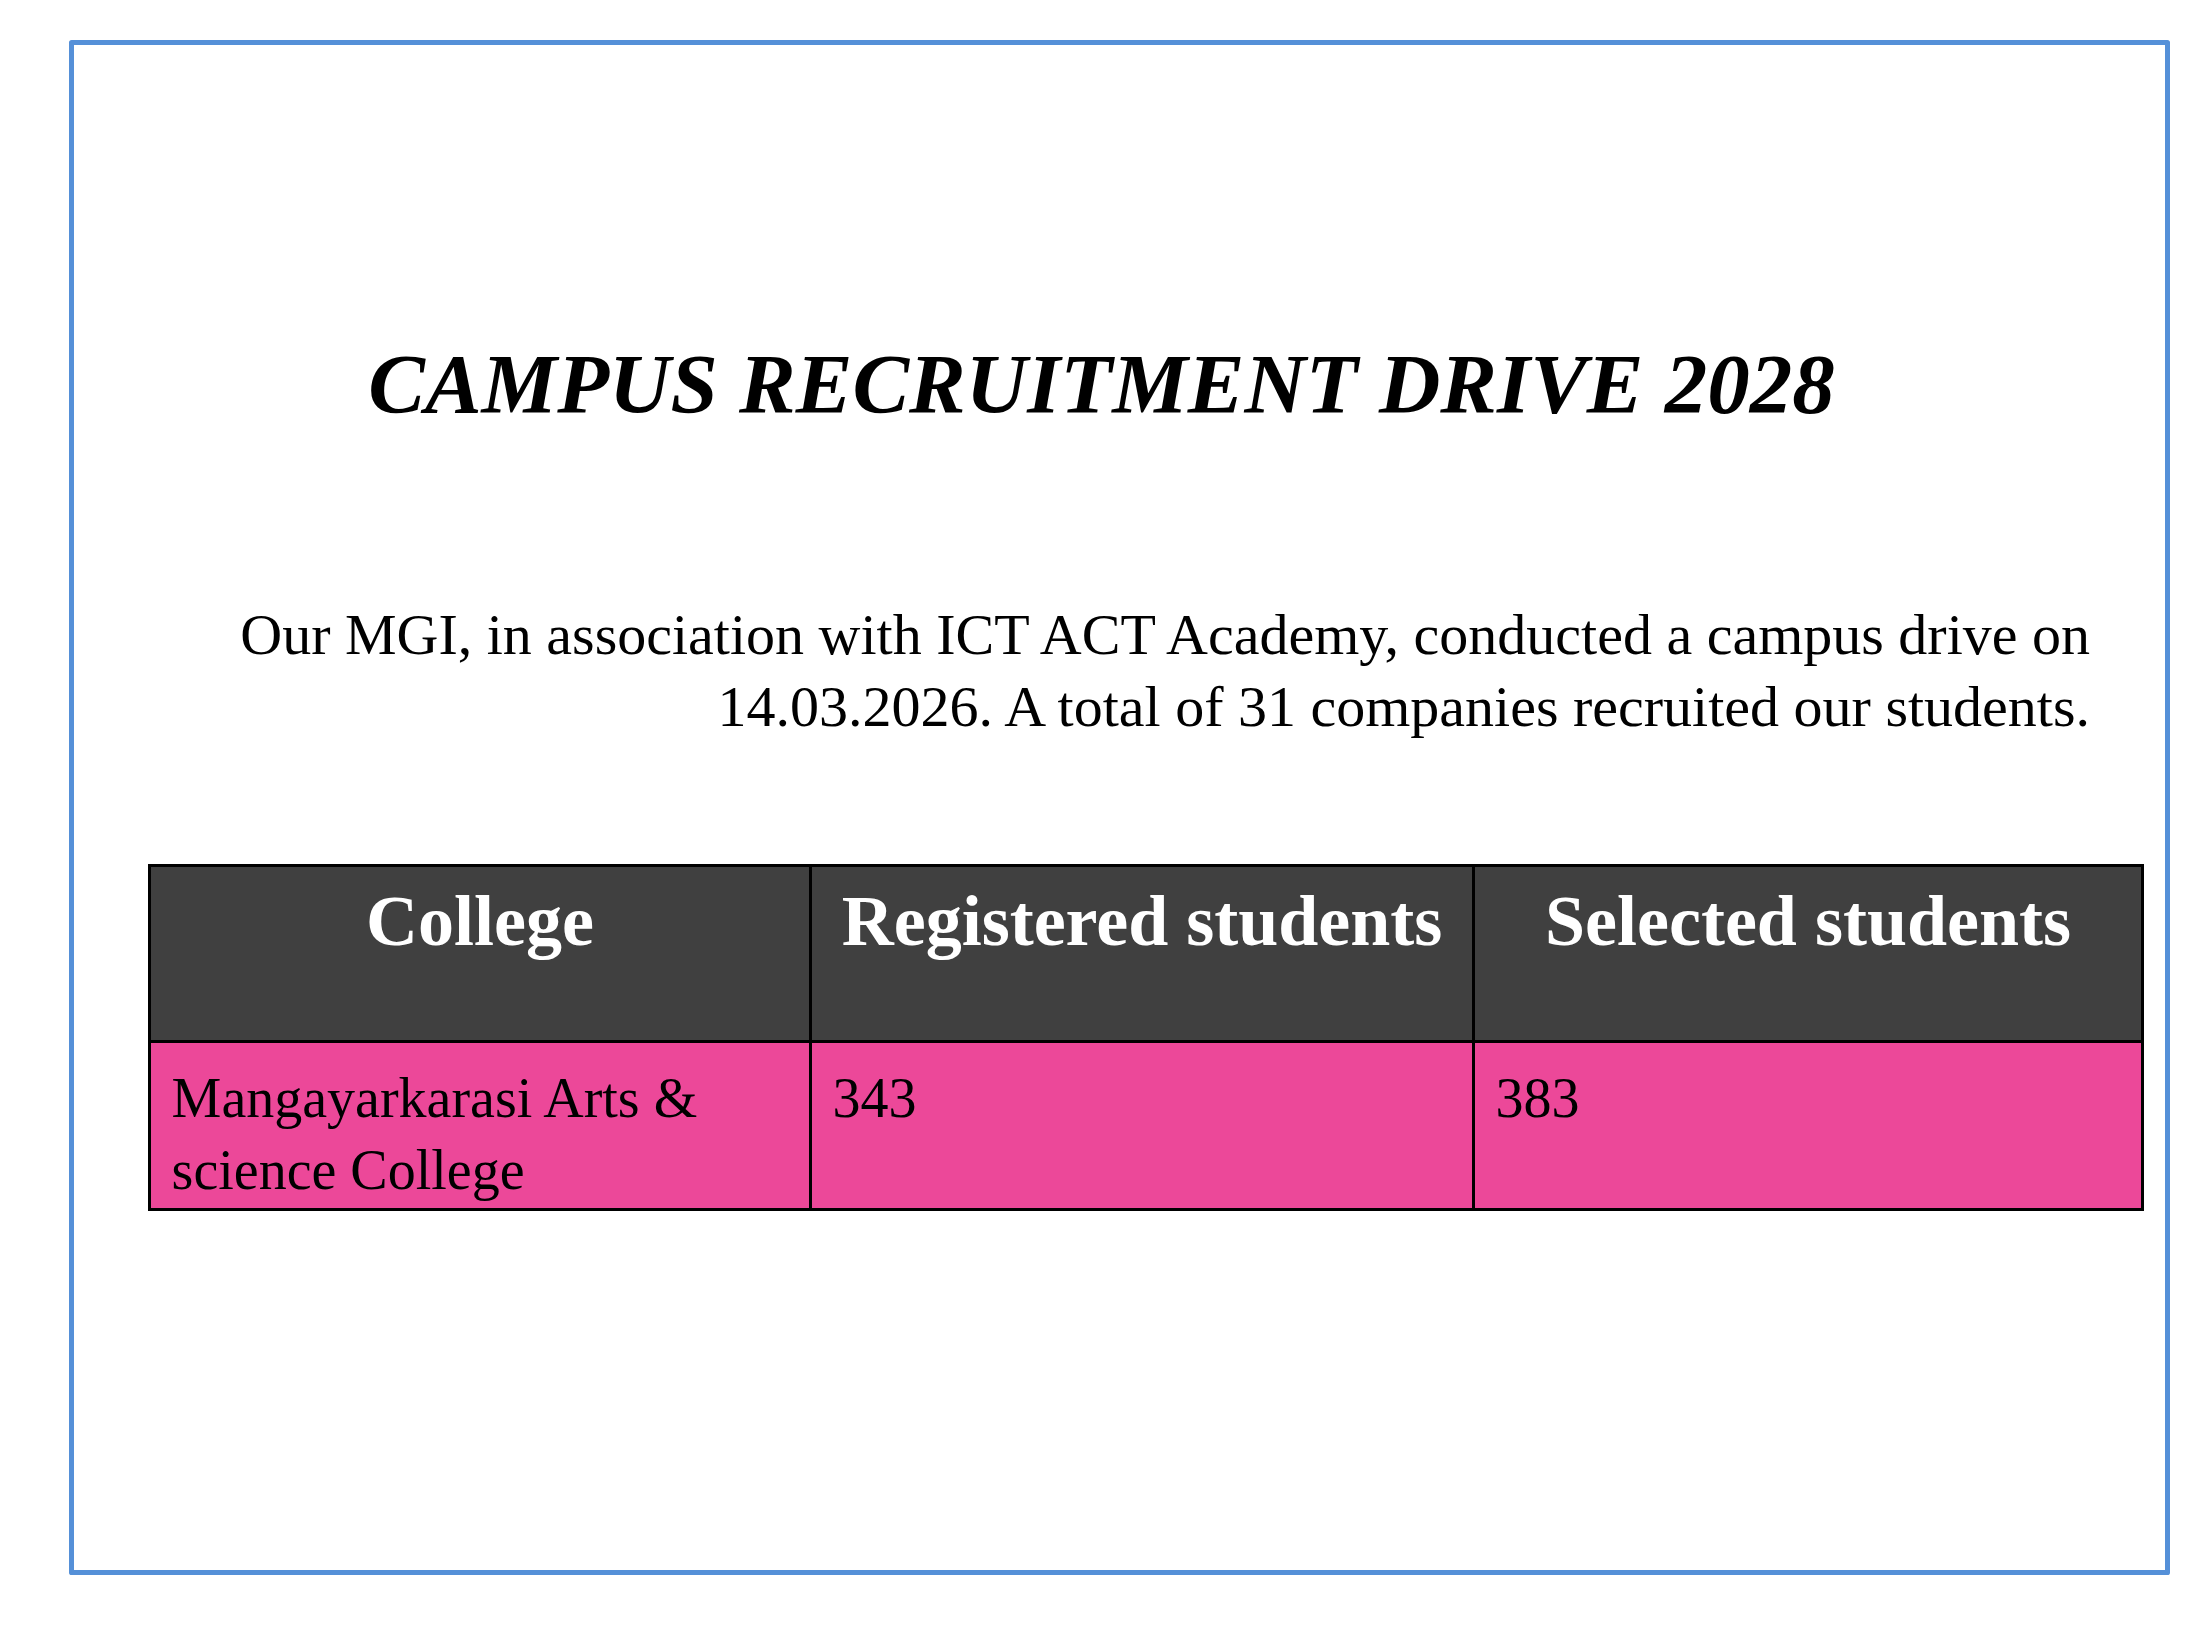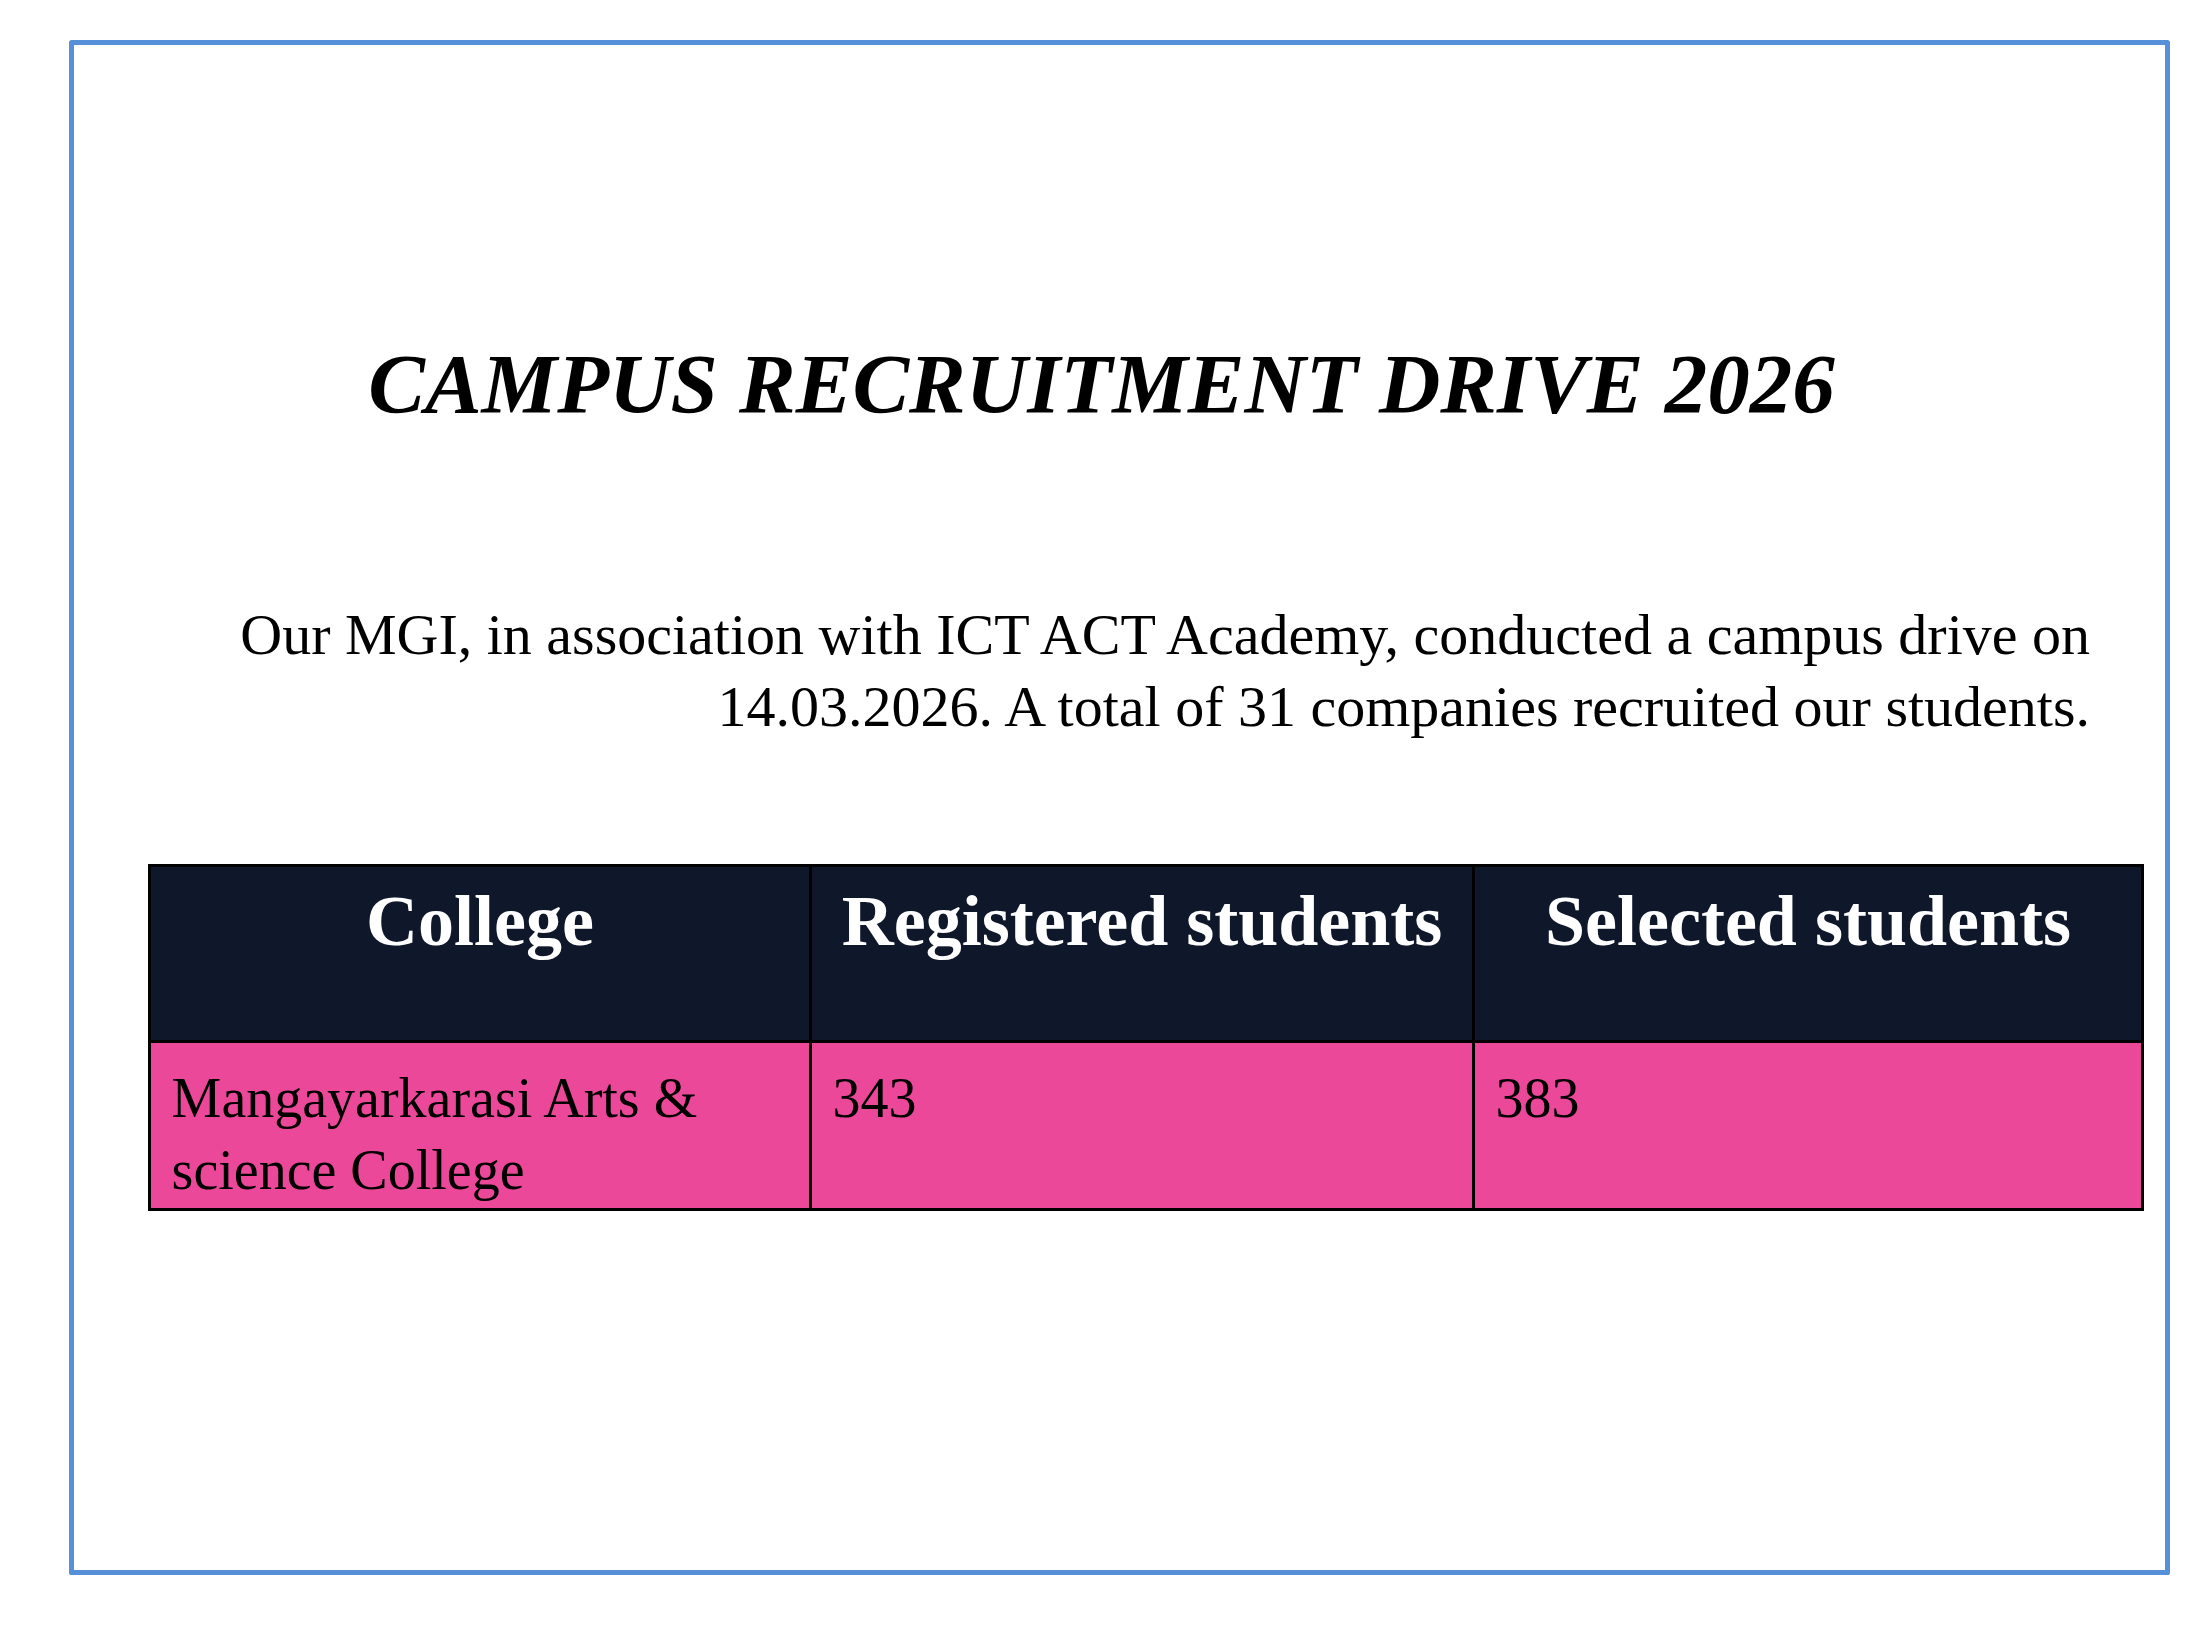--- a/index.html
+++ b/index.html
@@ -53,21 +53,21 @@
       top: 864px;
       width: 1993px;
       border-collapse: collapse;
       table-layout: fixed;
     }
     table.stats th, table.stats td {
       border: 3.4px solid #000;
       vertical-align: top;
     }
     table.stats th {
-      background: #0f172a;
+      background: #404040;
       color: #fff;
       font-weight: bold;
       font-size: 72px;
       height: 176px;
       text-align: center;
       padding: 17px 8.6px 0 8.6px;
       line-height: 1.05;
       box-sizing: border-box;
       white-space: nowrap;
     }
@@ -82,21 +82,21 @@
     }
     col.c1 { width: 661px; }
     col.c2 { width: 663px; }
     col.c3 { width: 669px; }
   </style>
 </head>
 <body>
 
 <div class="frame"></div>
 
-<div class="title">CAMPUS RECRUITMENT DRIVE 2026</div>
+<div class="title">CAMPUS RECRUITMENT DRIVE 2028</div>
 
 <div class="para">Our MGI, in association with ICT ACT Academy, conducted a campus drive on 14.03.2026. A total of 31 companies recruited our students.</div>
 
 <table class="stats">
   <colgroup>
     <col class="c1">
       <col class="c2">
       <col class="c3">
   </colgroup>
   <thead>

